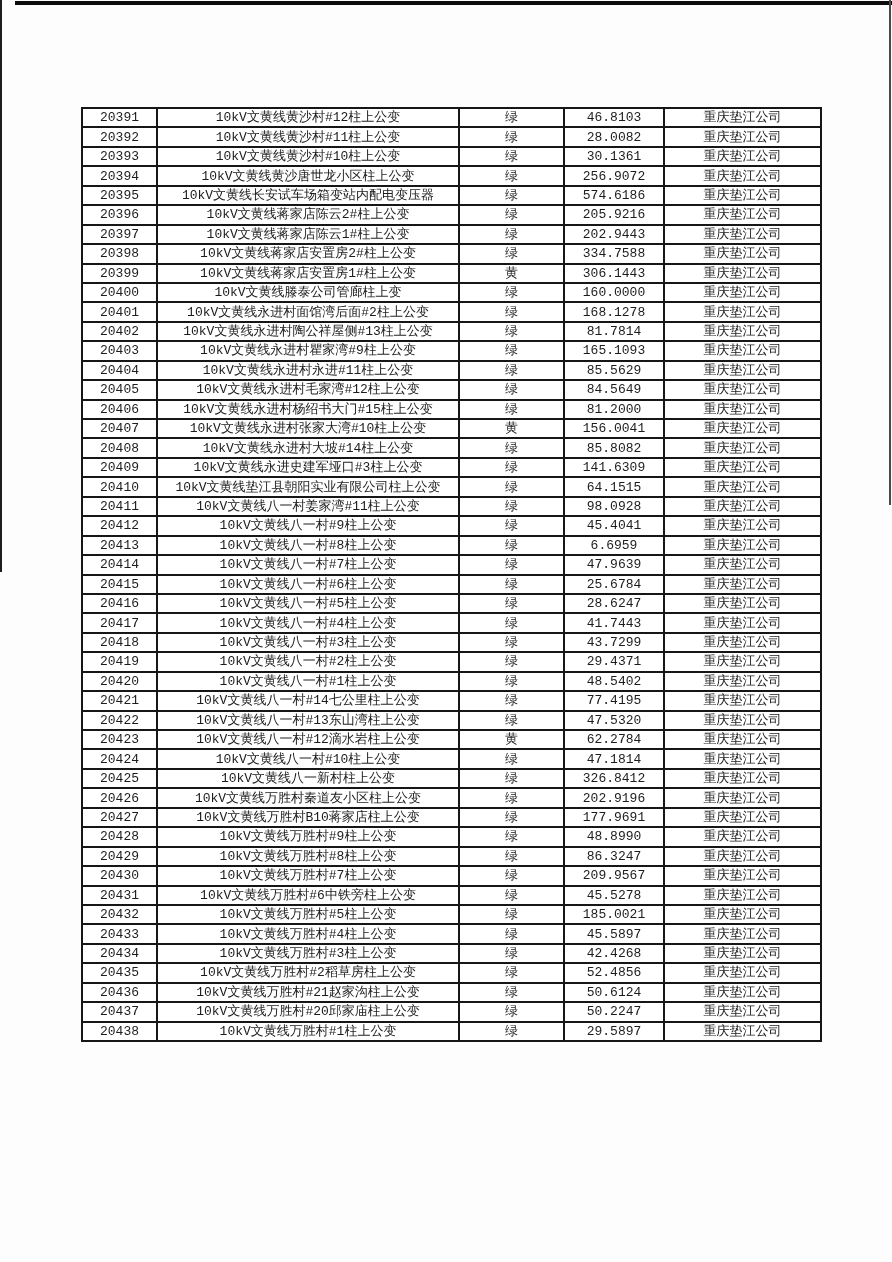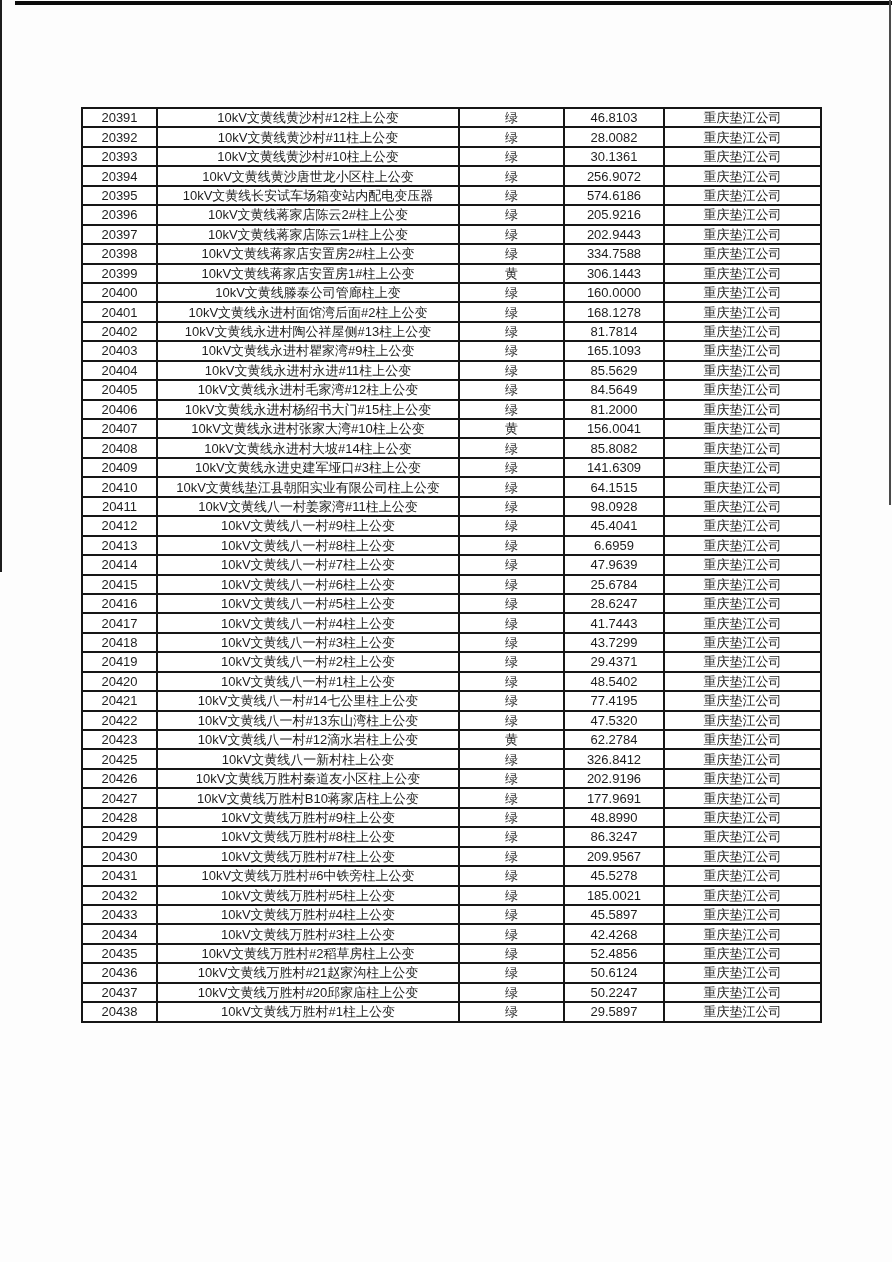--- a/index.html
+++ b/index.html
@@ -11,20 +11,21 @@
     height: 1262px;
     position: relative;
     background: #fdfdfd;
     font-family: "Liberation Sans", sans-serif;
     overflow: hidden;
   }
   .page {
     position: absolute;
     inset: 0;
     background: #fdfdfd;
+    font-family: Liberation Mono, monospace;
   }
   
   .edge-top {
     position: absolute;
     top: 1px;
     left: 15px;
     right: 0;
     height: 4px;
     background: #0b0b0b;
   }
@@ -307,20 +308,27 @@
           <td class="col-company">重庆垫江公司</td>
         </tr>
         <tr>
           <td class="col-id">20423</td>
           <td class="col-name">10kV文黄线八一村#12滴水岩柱上公变</td>
           <td class="col-status">黄</td>
           <td class="col-value">62.2784</td>
           <td class="col-company">重庆垫江公司</td>
         </tr>
         <tr>
+          <td class="col-id">20424</td>
+          <td class="col-name">10kV文黄线八一村#10柱上公变</td>
+          <td class="col-status">绿</td>
+          <td class="col-value">47.1814</td>
+          <td class="col-company">重庆垫江公司</td>
+        </tr>
+        <tr>
           <td class="col-id">20425</td>
           <td class="col-name">10kV文黄线八一新村柱上公变</td>
           <td class="col-status">绿</td>
           <td class="col-value">326.8412</td>
           <td class="col-company">重庆垫江公司</td>
         </tr>
         <tr>
           <td class="col-id">20426</td>
           <td class="col-name">10kV文黄线万胜村秦道友小区柱上公变</td>
           <td class="col-status">绿</td>

